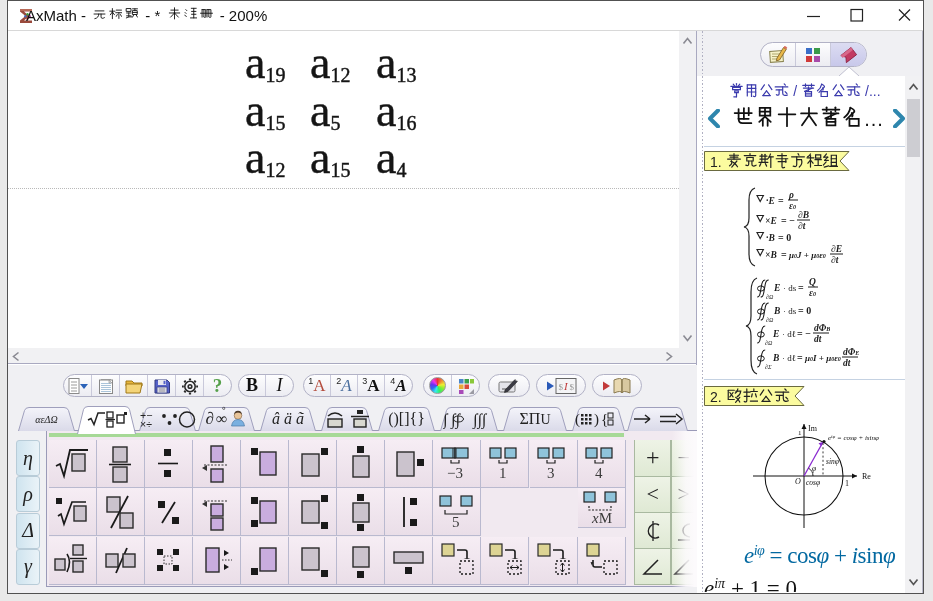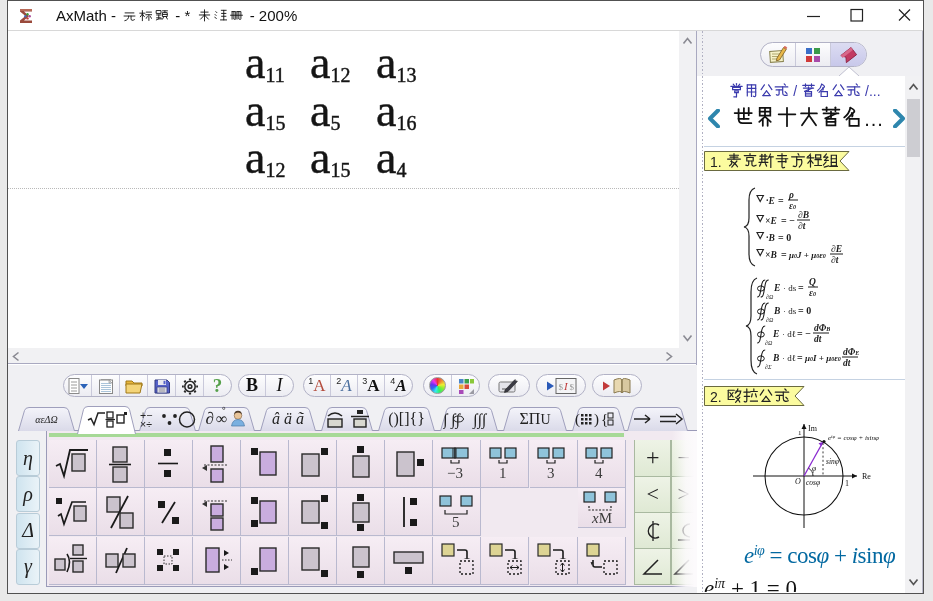--- a/index.html
+++ b/index.html
@@ -26,21 +26,21 @@
 
 <div class="abs" style="left:0;top:0;width:915px;height:30px;background:#fff;border-bottom:1px solid #d8d8d8">
  <svg class="abs" style="left:10px;top:7px" width="16" height="16" viewBox="0 0 16 16">
   <path d="M2 1 H14 V3.5 H6 L11 8 L6 12.5 H14 V15 H2 V12.5 L7.5 8 L2 3.5 Z" fill="#9a4a3c"></path>
   <path d="M2 1 H14 V3 H2 Z" fill="#b86a58"></path>
   <circle cx="9.5" cy="6.2" r="1.2" fill="#3a9a3a"></circle>
             <circle cx="7.3" cy="8.2" r="1.2" fill="#4a6ab8"></circle>
   <circle cx="11.7" cy="8.2" r="1.2" fill="#a84a9a"></circle>
             <circle cx="9.5" cy="10.4" r="1.2" fill="#c23a3a"></circle>
  </svg>
- <div class="abs" style="left:48px;top:6px;display:flex;align-items:center;gap:3px">
+ <div class="abs" style="left:18px;top:6px;display:flex;gap:3px">
             <span style="font-size:15px;color:#111;white-space:pre">AxMath - </span>
             <svg width="13" height="13" viewBox="0 0 100 100" style="vertical-align:-2px" fill="none" stroke="#111" stroke-width="7" stroke-linecap="round">
               <path d="M16 30 H84"></path>
               <path d="M8 54 H92"></path>
               <path d="M44 54 C44 74 34 86 14 90"></path>
               <path d="M62 54 V76 C62 90 74 90 88 82"></path>
             </svg>
             <svg width="13" height="13" viewBox="0 0 100 100" style="vertical-align:-2px" fill="none" stroke="#111" stroke-width="7" stroke-linecap="round">
               <path d="M26 12 V90"></path>
               <path d="M6 32 H46"></path>
@@ -99,21 +99,21 @@
   <path d="M9 11.5 H22"></path>
   <rect x="53" y="4.5" width="11.5" height="11.5"></rect>
   <path d="M101 4.5 L112 15.5 M112 4.5 L101 15.5"></path>
  </svg>
 </div>
 
 <div class="abs" style="left:0;top:30px;width:671px;height:317px;background:#fff;overflow:hidden">
   <div class="abs" style="left:0px;top:157px;width:671px;border-top:1px dotted #b9b9b9"></div>
 </div>
 <div class="abs serif" style="left:0;top:30px;width:671px;height:317px;font-size:46px;color:#151515;-webkit-text-stroke:.45px #151515">
-          <span class="abs" style="left:237px;top:9px;line-height:1">a<span style="font-size:20px;vertical-align:-4px">11</span></span>
+          <span class="abs" style="left:237px;top:9px;line-height:1">a<span style="font-size:20px;vertical-align:-4px">19</span></span>
           <span class="abs" style="left:302px;top:9px;line-height:1">a<span style="font-size:20px;vertical-align:-4px">12</span></span>
           <span class="abs" style="left:368px;top:9px;line-height:1">a<span style="font-size:20px;vertical-align:-4px">13</span></span>
           <span class="abs" style="left:237px;top:57px;line-height:1">a<span style="font-size:20px;vertical-align:-4px">15</span></span>
           <span class="abs" style="left:302px;top:57px;line-height:1">a<span style="font-size:20px;vertical-align:-4px">5</span></span>
           <span class="abs" style="left:368px;top:57px;line-height:1">a<span style="font-size:20px;vertical-align:-4px">16</span></span>
           <span class="abs" style="left:237px;top:104px;line-height:1">a<span style="font-size:20px;vertical-align:-4px">12</span></span>
           <span class="abs" style="left:302px;top:104px;line-height:1">a<span style="font-size:20px;vertical-align:-4px">15</span></span>
           <span class="abs" style="left:368px;top:104px;line-height:1">a<span style="font-size:20px;vertical-align:-4px">4</span></span>
         </div>
 <div class="abs" style="left:671px;top:30px;width:17px;height:317px;background:#f1f1f3">

